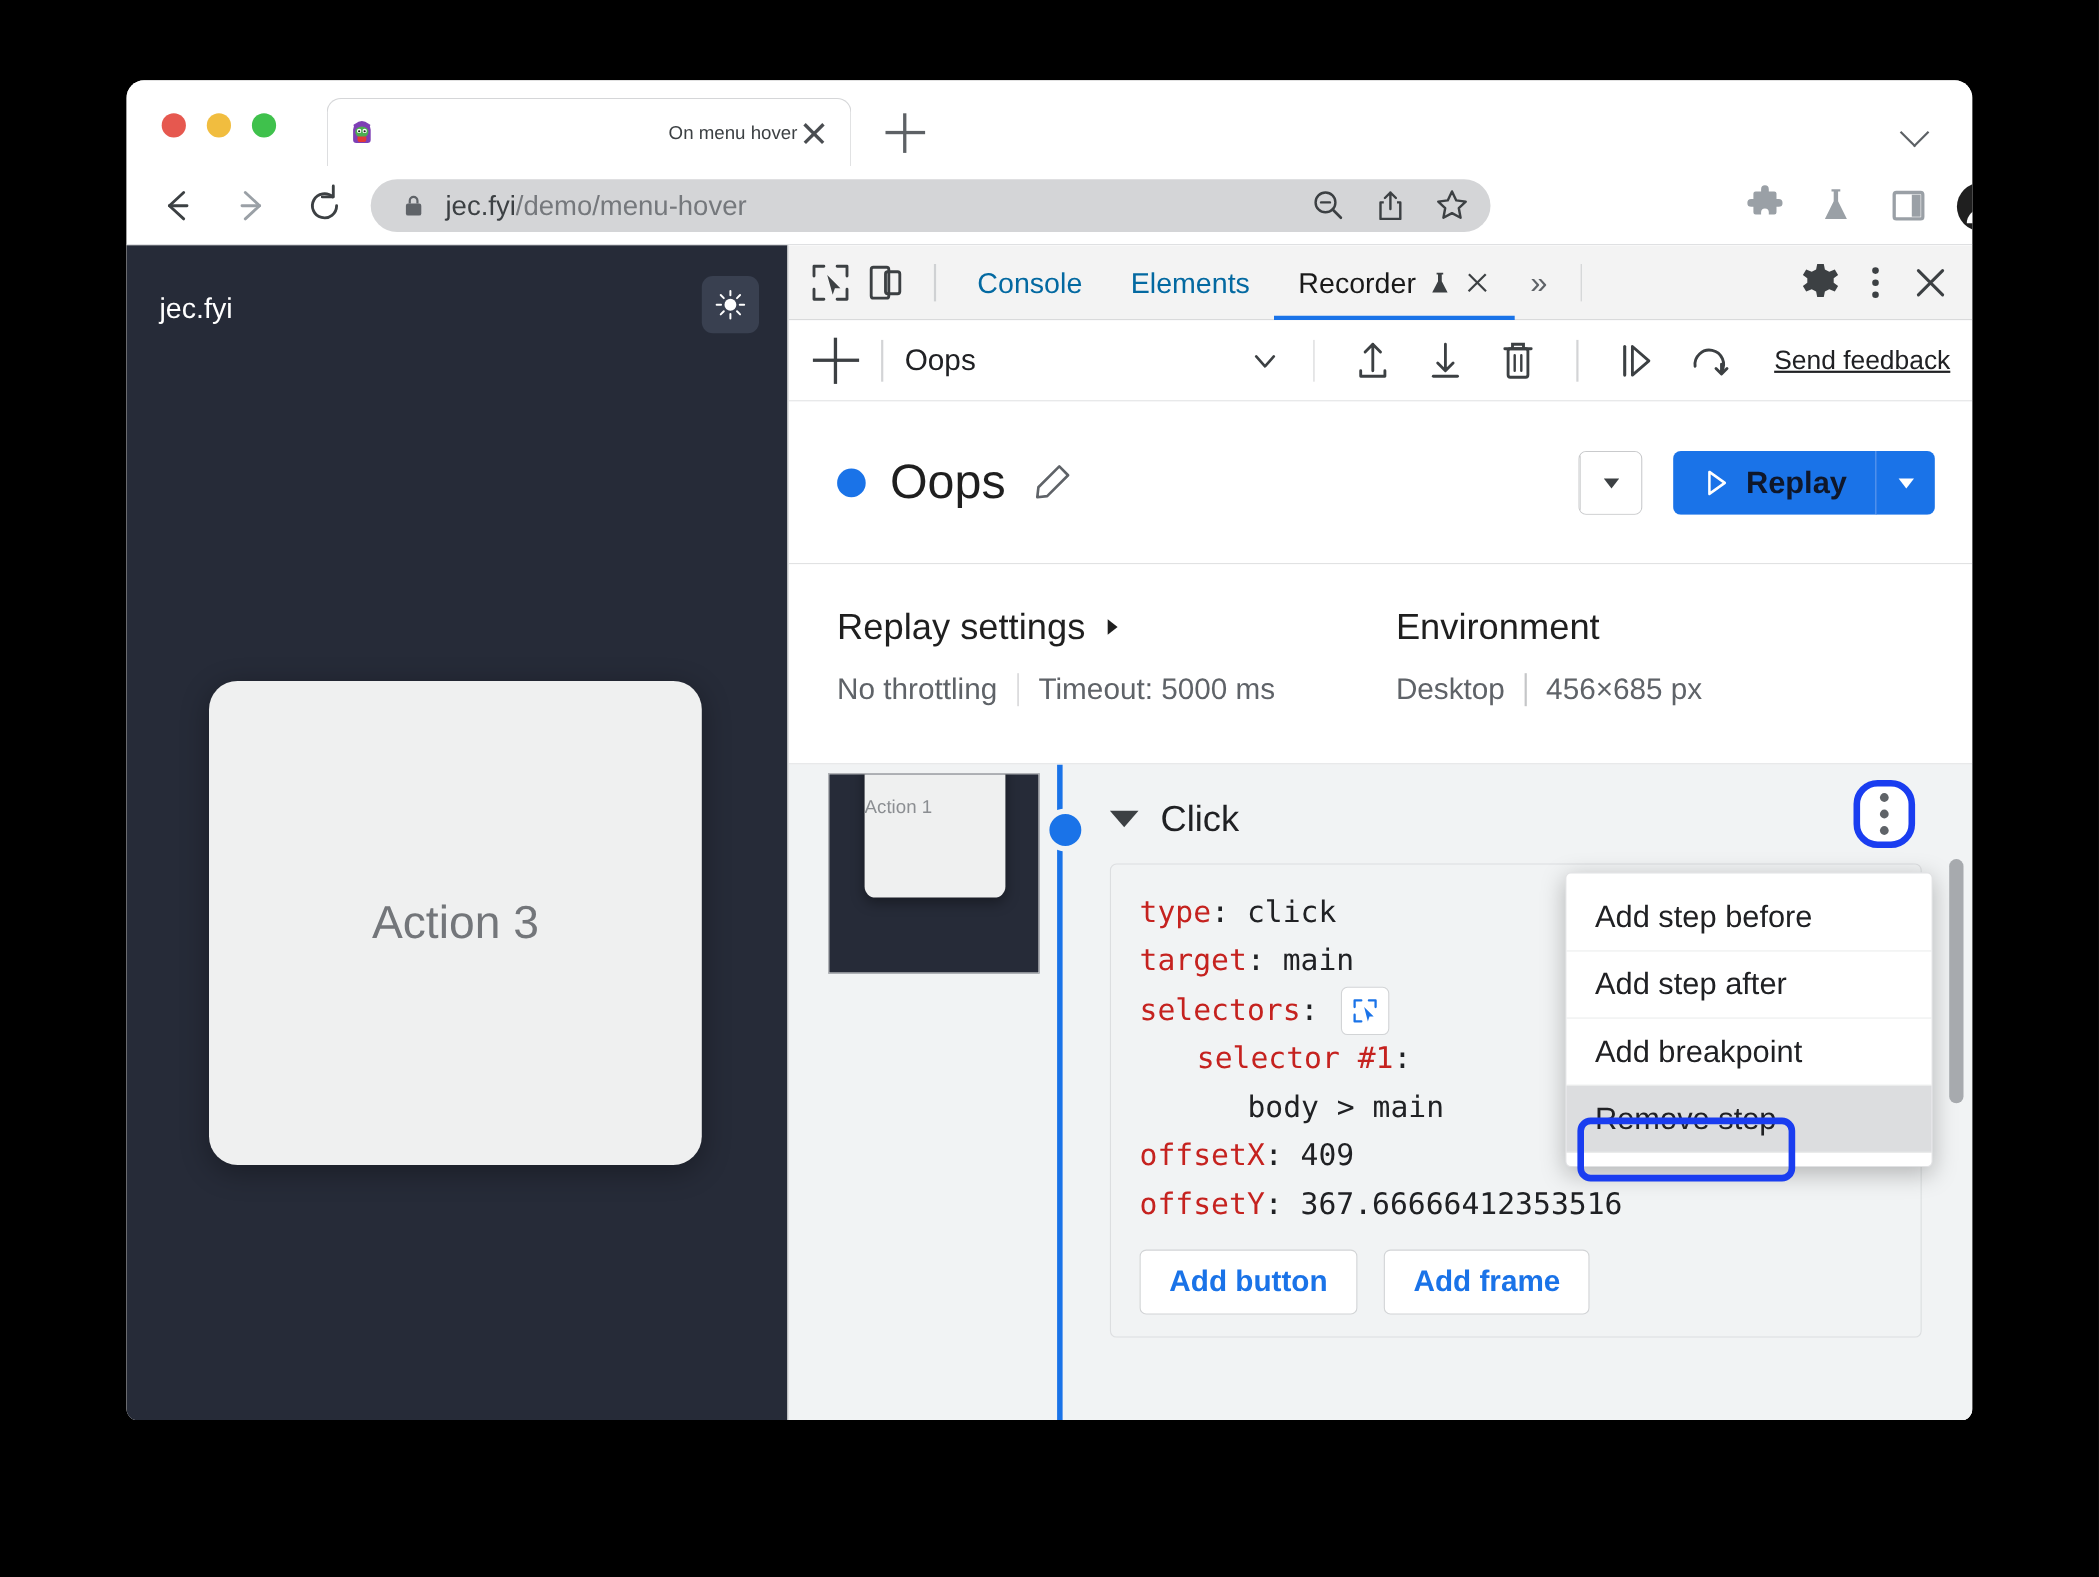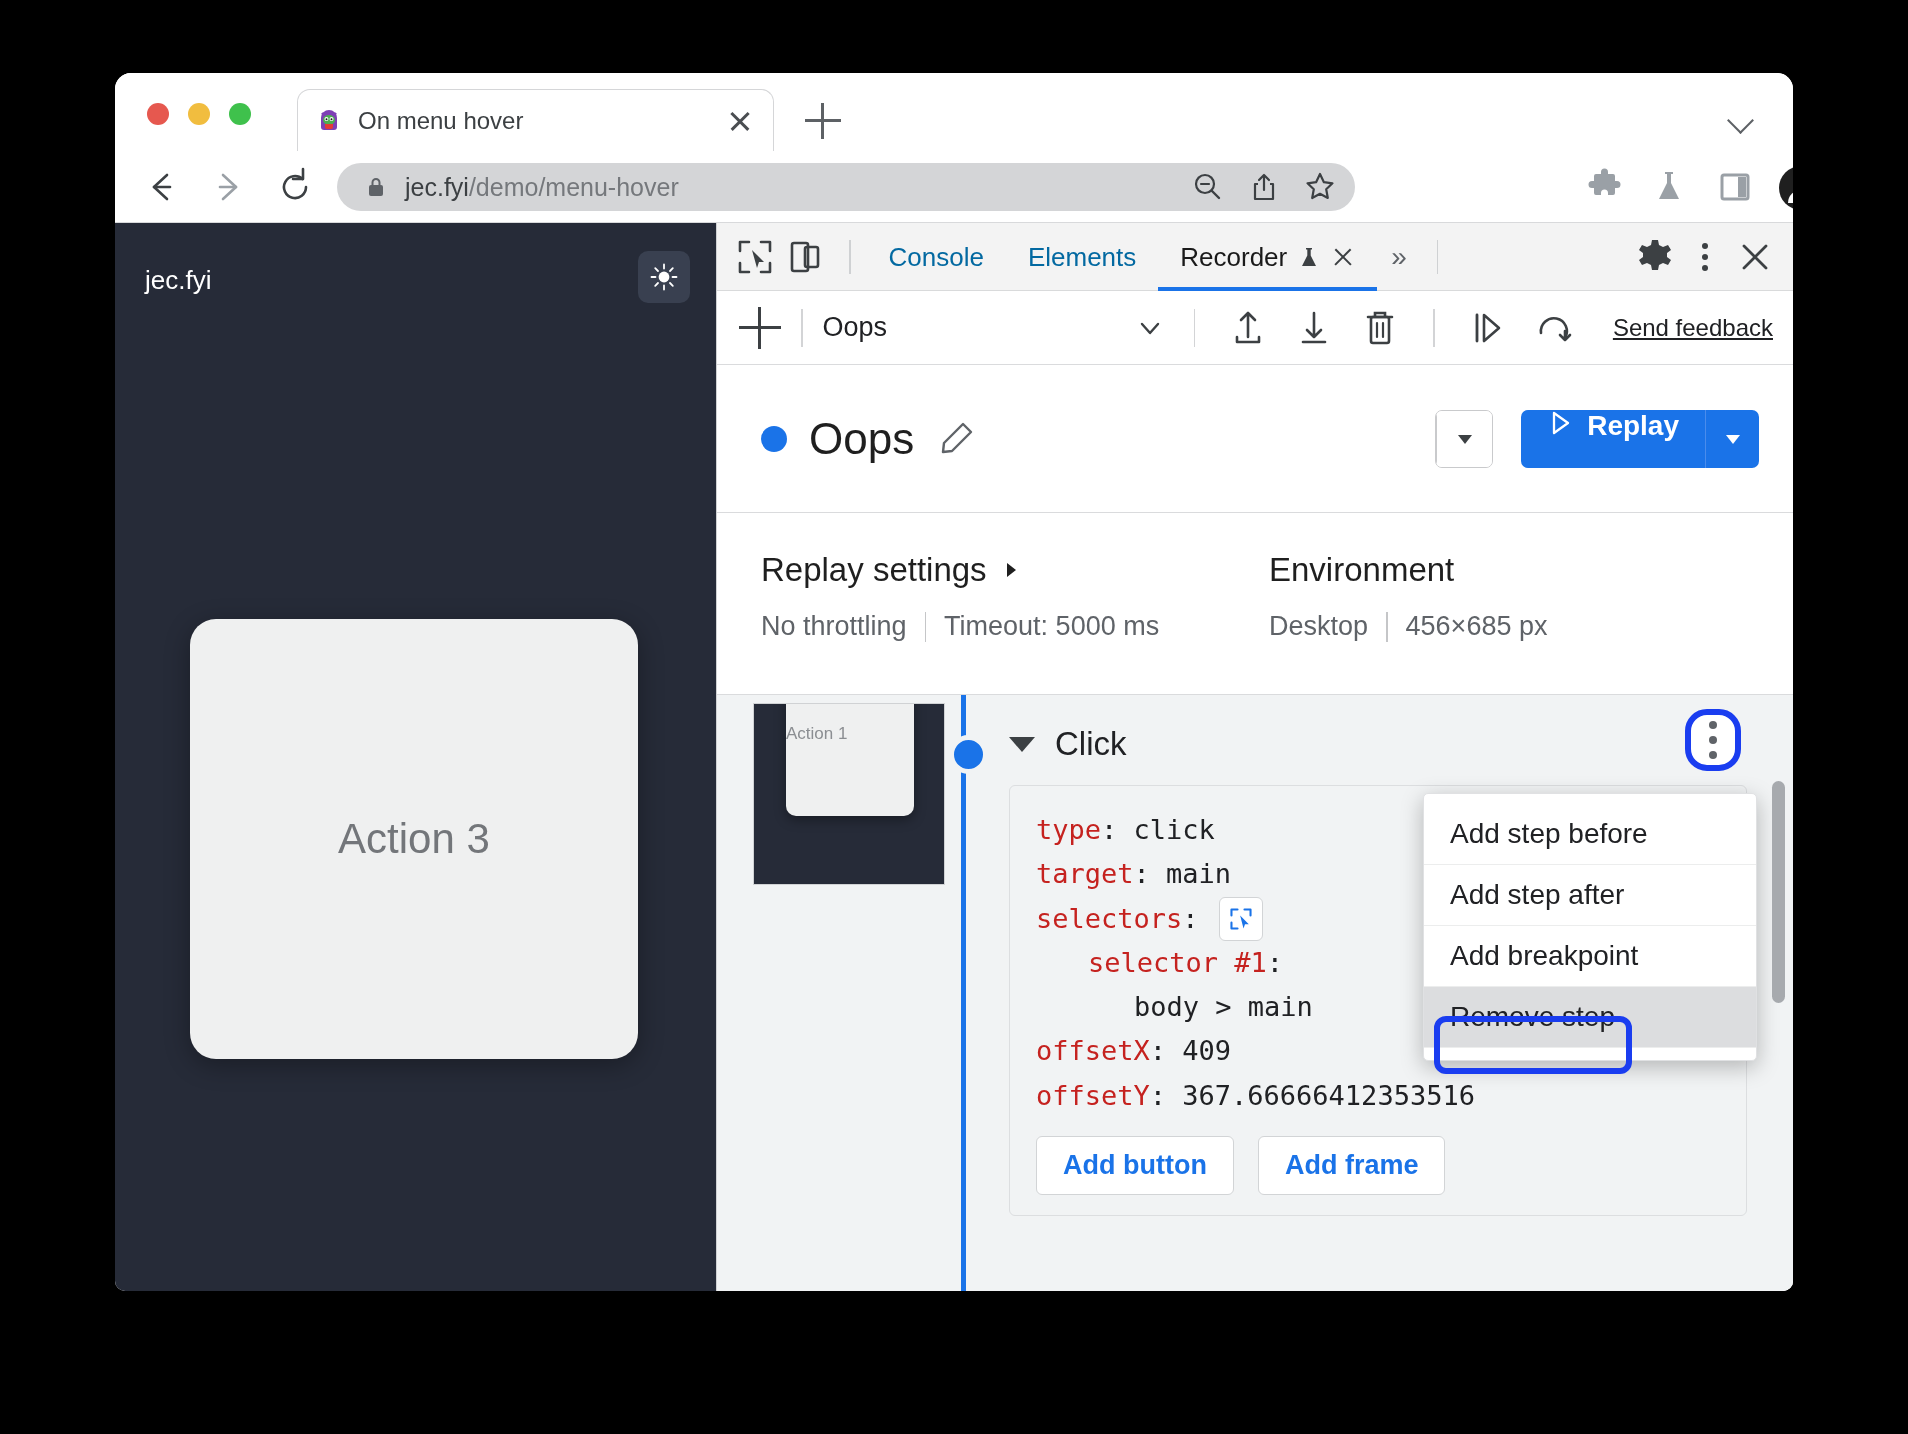--- a/index.html
+++ b/index.html
@@ -48,23 +48,23 @@
     padding: 0 18px;
   }
   #tab-favicon {
     width: 26px; height: 26px;
     margin-right: 16px;
     flex: 0 0 26px;
     display: block;
   }
   #tab-title {
     flex: 1 1 auto;
-    font-size: 24px;
+    font-size: 17px;
     color: #3c4043;
-    white-space: nowrap; overflow: hidden; text-overflow: ellipsis;
+    white-space: nowrap; overflow: hidden; text-overflow: ellipsis; text-align: right;
   }
   #tab-close {
     width: 30px; height: 30px;
     flex: 0 0 30px;
     position: relative;
   }
   #tab-close::before, #tab-close::after {
     content: ""; position: absolute;
     left: 3px; top: 14px; width: 24px; height: 2.6px;
     background: #4a4d51;
@@ -286,23 +286,23 @@
   }
 
   #replay-group {
     margin-left: 28px;
     display: flex; align-items: stretch;
     height: 58px;
     border-radius: 7px;
     overflow: hidden;
   }
   #replay-button {
-    display: flex; align-items: flex-start; gap: 14px;
+    display: flex; align-items: center; gap: 14px;
     padding: 0 26px;
-    background: #1a73e8; color: #ffffff;
+    background: #1a73e8; color: #0f172a;
     font-size: 28px; font-weight: 600;
     white-space: nowrap;
   }
   #replay-dropdown {
     width: 54px;
     background: #1a73e8;
     border-left: 1.5px solid #4a8cec;
     display: flex; align-items: center; justify-content: center;
   }
 

